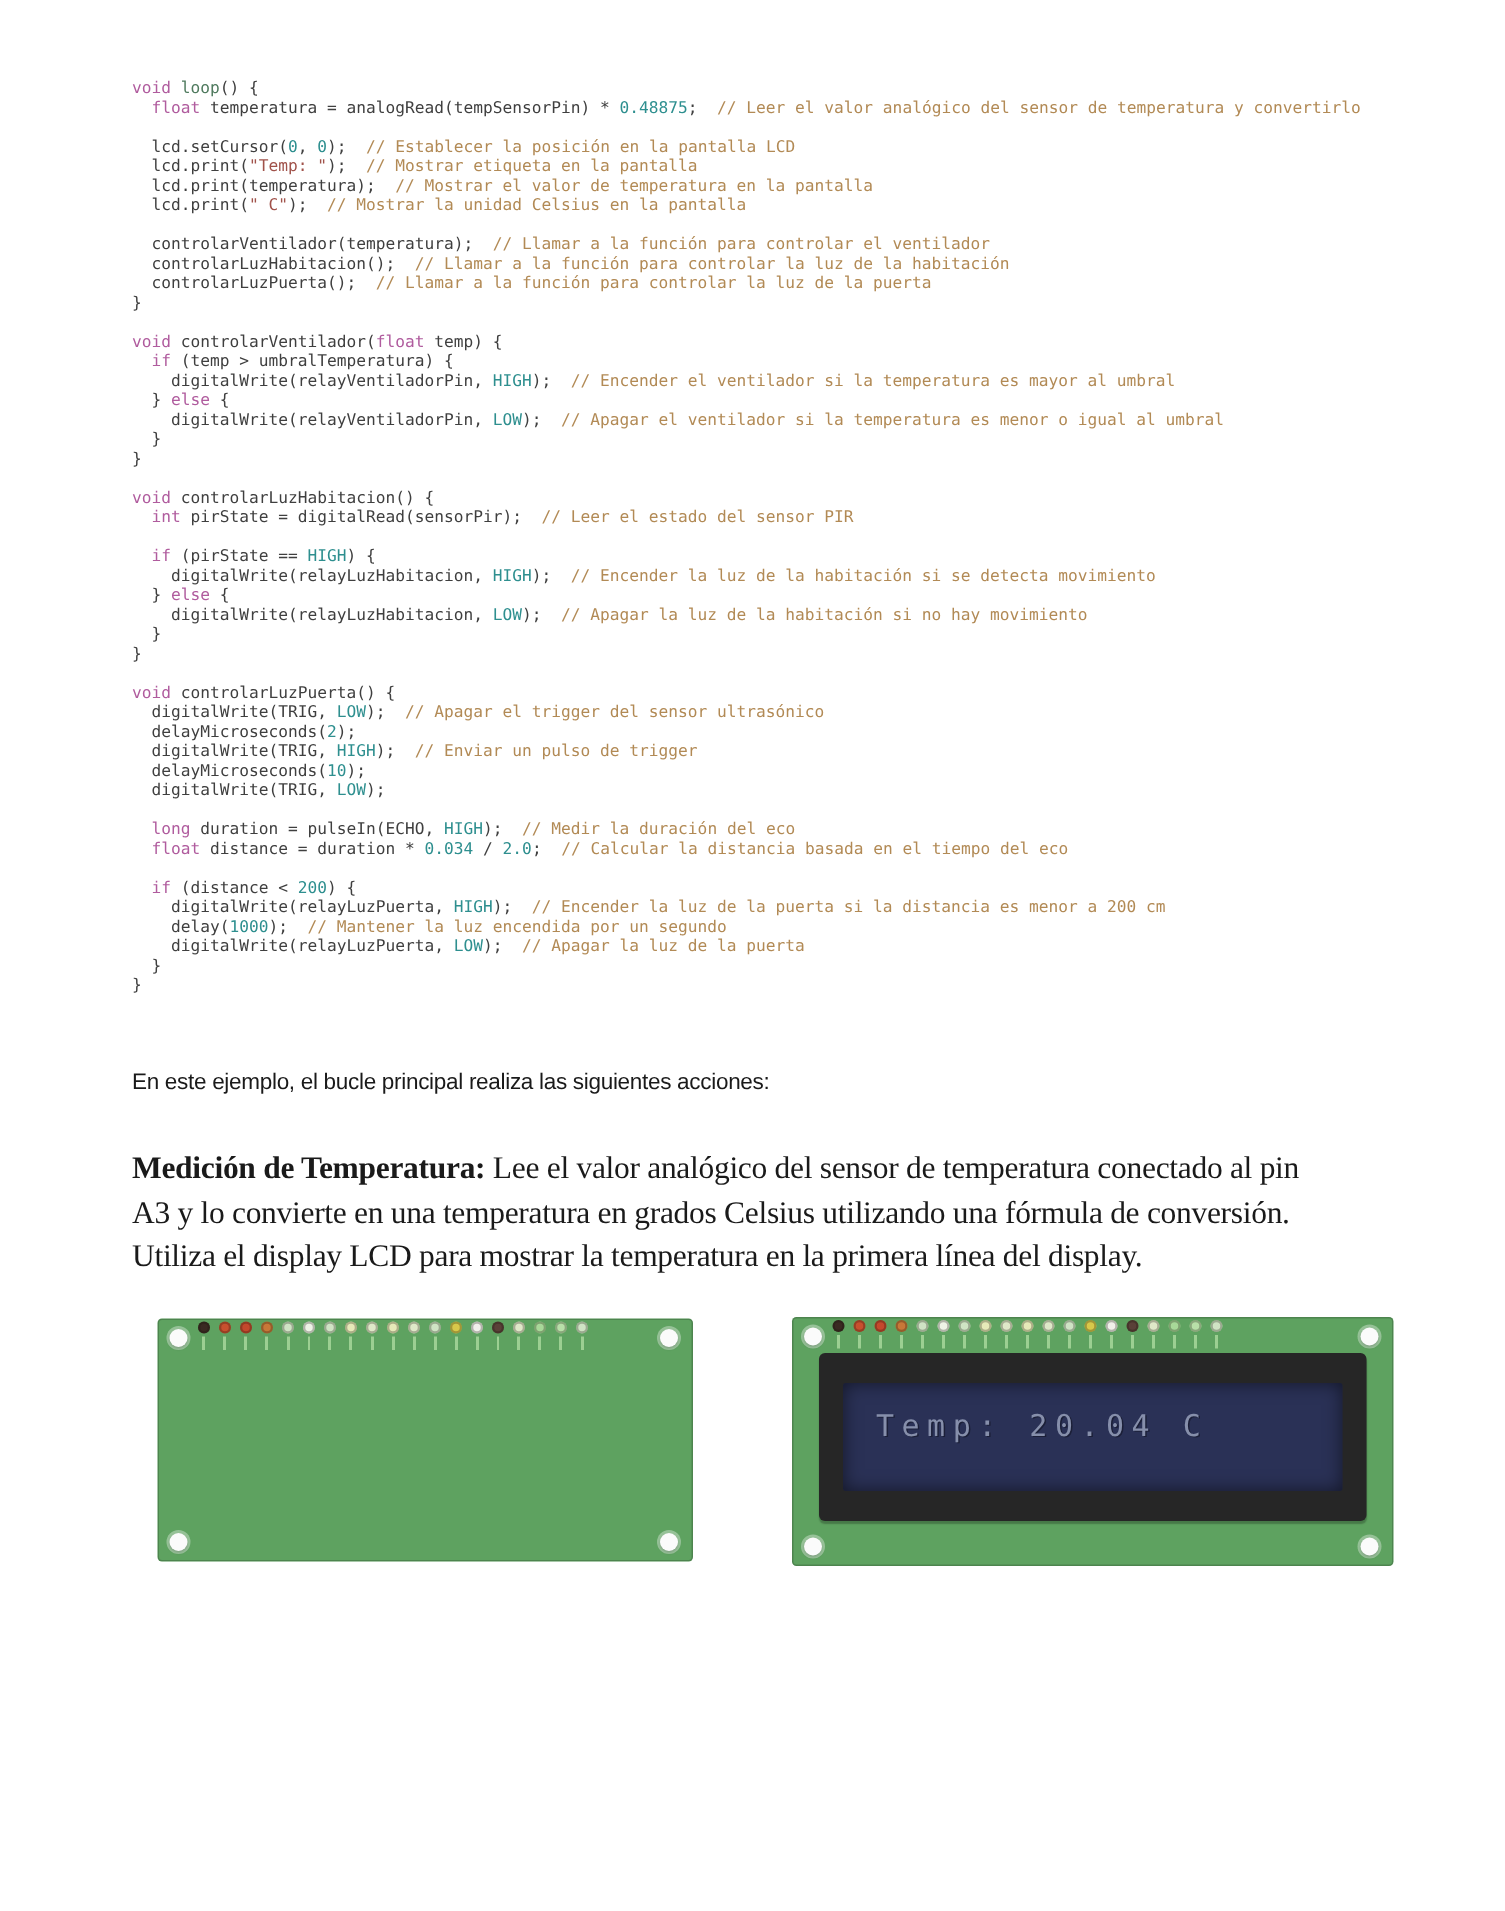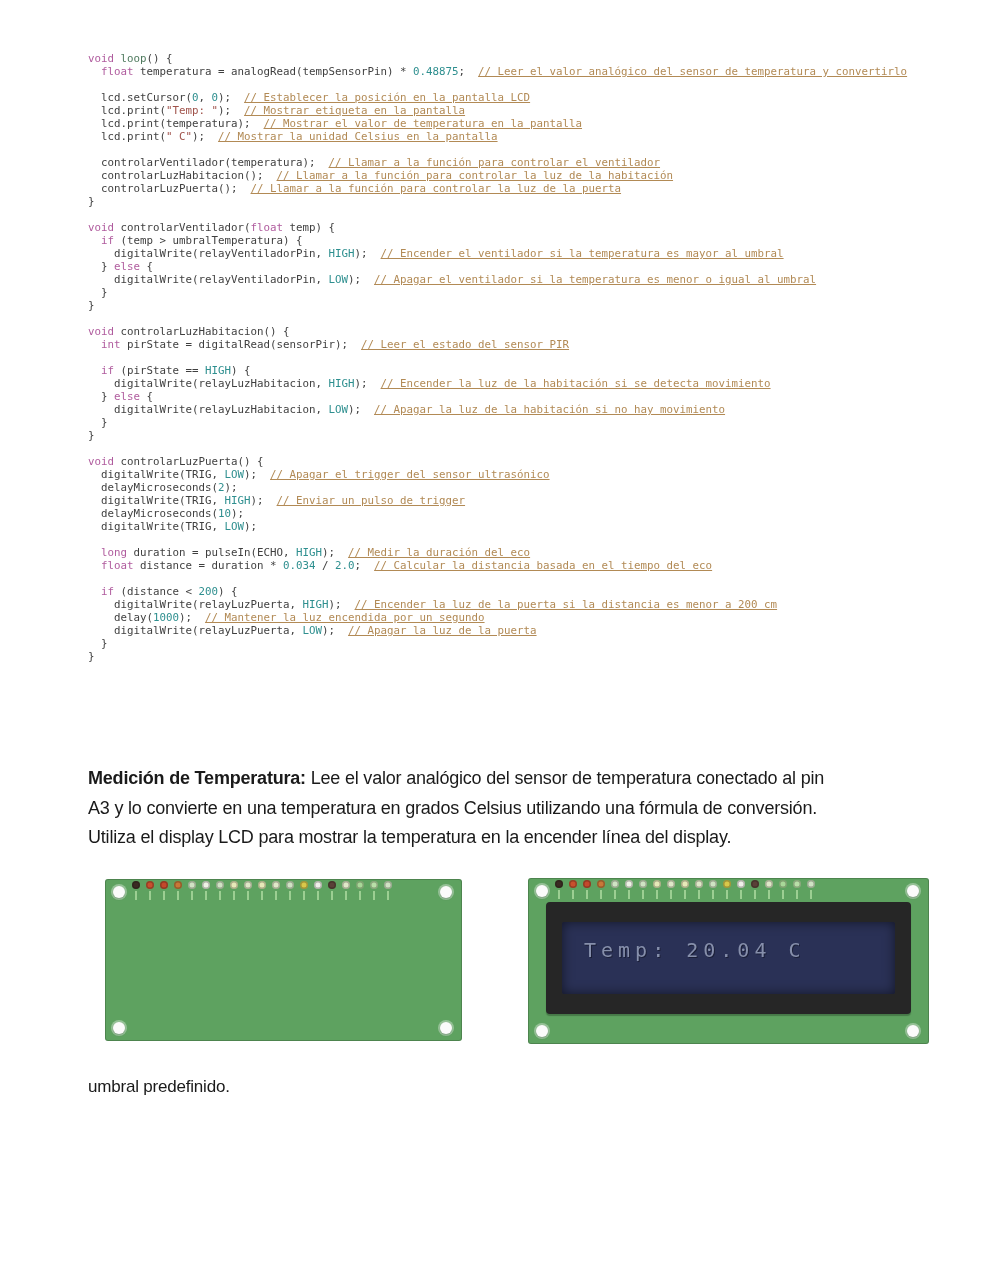--- a/index.html
+++ b/index.html
@@ -7,30 +7,30 @@
         font-family:"Liberation Sans",sans-serif;}
 
   
   .code{position:absolute;left:88px;top:52px;width:870px;margin:0;
         font-family:"DejaVu Sans Mono",monospace;font-size:10.8px;line-height:13px;
         white-space:pre;}
   .code-line{height:13px;}
   .tok-p{color:var(--tok-p);}
   .tok-k{color:var(--tok-k);}
   .tok-t{color:var(--tok-t);margin-top:36px;}
-  .tok-c{color:var(--tok-c);text-decoration:underline;}
+  .tok-c{color:var(--tok-c);}
   .tok-s{color:var(--tok-s);}
   .tok-f{color:var(--tok-f);}
 
   
   .para{position:absolute;left:88px;color:#1a1a1a;letter-spacing:-0.2px;}
   .para .pline{white-space:nowrap;}
   .para .bold{font-weight:bold;}
   .para-intro{top:708px;font-size:15px;line-height:28px;}
-  .para-temp{top:764px;font-size:18px;line-height:29.5px;}
+  .para-temp{top:764px;font-size:21px;line-height:29.5px;font-family:Liberation Serif, serif;}
   .para-fan{top:1072px;font-size:17px;line-height:29.5px;}
 
   
   .lcd{position:absolute;background:var(--pcb);border-radius:3px;
        box-shadow:inset 0 0 0 1px rgba(0,0,0,0.18);}
   .lcd-left{left:105px;top:879px;width:357px;height:162px;}
   .lcd-right{left:528px;top:878px;width:378px;height:166px;padding-left:23px;}
   .hole{position:absolute;width:12px;height:12px;border-radius:50%;background:#fbfbfb;
         box-shadow:0 0 0 2px rgba(255,255,255,0.35),0 1px 2px rgba(0,0,0,0.35);}
   .hole.tl{left:8px;top:7px;} .hole.tr{right:10px;top:7px;}
@@ -51,25 +51,28 @@
             text-shadow:1px 1px 0 rgba(0,0,0,0.35);white-space:nowrap;}
   .lcd-right .lcd-text{left:22px;top:13px;}
 </style>
 </head>
 <body>
 
 <div class="page">
 
   <pre class="code"><div class="code-line"><span class="tok-k">void</span><span class="tok-p"> </span><span class="tok-f">loop</span><span class="tok-p">() {</span></div><div class="code-line"><span class="tok-p">  </span><span class="tok-k">float</span><span class="tok-p"> temperatura = analogRead(tempSensorPin) * </span><span class="tok-t">0.48875</span><span class="tok-p">;  </span><span class="tok-c">// Leer el valor analógico del sensor de temperatura y convertirlo</span></div><div class="code-line">&nbsp;</div><div class="code-line"><span class="tok-p">  lcd.setCursor(</span><span class="tok-t">0</span><span class="tok-p">, </span><span class="tok-t">0</span><span class="tok-p">);  </span><span class="tok-c">// Establecer la posición en la pantalla LCD</span></div><div class="code-line"><span class="tok-p">  lcd.print(</span><span class="tok-s">"Temp: "</span><span class="tok-p">);  </span><span class="tok-c">// Mostrar etiqueta en la pantalla</span></div><div class="code-line"><span class="tok-p">  lcd.print(temperatura);  </span><span class="tok-c">// Mostrar el valor de temperatura en la pantalla</span></div><div class="code-line"><span class="tok-p">  lcd.print(</span><span class="tok-s">" C"</span><span class="tok-p">);  </span><span class="tok-c">// Mostrar la unidad Celsius en la pantalla</span></div><div class="code-line">&nbsp;</div><div class="code-line"><span class="tok-p">  controlarVentilador(temperatura);  </span><span class="tok-c">// Llamar a la función para controlar el ventilador</span></div><div class="code-line"><span class="tok-p">  controlarLuzHabitacion();  </span><span class="tok-c">// Llamar a la función para controlar la luz de la habitación</span></div><div class="code-line"><span class="tok-p">  controlarLuzPuerta();  </span><span class="tok-c">// Llamar a la función para controlar la luz de la puerta</span></div><div class="code-line"><span class="tok-p">}</span></div><div class="code-line">&nbsp;</div><div class="code-line"><span class="tok-k">void</span><span class="tok-p"> controlarVentilador(</span><span class="tok-k">float</span><span class="tok-p"> temp) {</span></div><div class="code-line"><span class="tok-p">  </span><span class="tok-k">if</span><span class="tok-p"> (temp &gt; umbralTemperatura) {</span></div><div class="code-line"><span class="tok-p">    digitalWrite(relayVentiladorPin, </span><span class="tok-t">HIGH</span><span class="tok-p">);  </span><span class="tok-c">// Encender el ventilador si la temperatura es mayor al umbral</span></div><div class="code-line"><span class="tok-p">  } </span><span class="tok-k">else</span><span class="tok-p"> {</span></div><div class="code-line"><span class="tok-p">    digitalWrite(relayVentiladorPin, </span><span class="tok-t">LOW</span><span class="tok-p">);  </span><span class="tok-c">// Apagar el ventilador si la temperatura es menor o igual al umbral</span></div><div class="code-line"><span class="tok-p">  }</span></div><div class="code-line"><span class="tok-p">}</span></div><div class="code-line">&nbsp;</div><div class="code-line"><span class="tok-k">void</span><span class="tok-p"> controlarLuzHabitacion() {</span></div><div class="code-line"><span class="tok-p">  </span><span class="tok-k">int</span><span class="tok-p"> pirState = digitalRead(sensorPir);  </span><span class="tok-c">// Leer el estado del sensor PIR</span></div><div class="code-line">&nbsp;</div><div class="code-line"><span class="tok-p">  </span><span class="tok-k">if</span><span class="tok-p"> (pirState == </span><span class="tok-t">HIGH</span><span class="tok-p">) {</span></div><div class="code-line"><span class="tok-p">    digitalWrite(relayLuzHabitacion, </span><span class="tok-t">HIGH</span><span class="tok-p">);  </span><span class="tok-c">// Encender la luz de la habitación si se detecta movimiento</span></div><div class="code-line"><span class="tok-p">  } </span><span class="tok-k">else</span><span class="tok-p"> {</span></div><div class="code-line"><span class="tok-p">    digitalWrite(relayLuzHabitacion, </span><span class="tok-t">LOW</span><span class="tok-p">);  </span><span class="tok-c">// Apagar la luz de la habitación si no hay movimiento</span></div><div class="code-line"><span class="tok-p">  }</span></div><div class="code-line"><span class="tok-p">}</span></div><div class="code-line">&nbsp;</div><div class="code-line"><span class="tok-k">void</span><span class="tok-p"> controlarLuzPuerta() {</span></div><div class="code-line"><span class="tok-p">  digitalWrite(TRIG, </span><span class="tok-t">LOW</span><span class="tok-p">);  </span><span class="tok-c">// Apagar el trigger del sensor ultrasónico</span></div><div class="code-line"><span class="tok-p">  delayMicroseconds(</span><span class="tok-t">2</span><span class="tok-p">);</span></div><div class="code-line"><span class="tok-p">  digitalWrite(TRIG, </span><span class="tok-t">HIGH</span><span class="tok-p">);  </span><span class="tok-c">// Enviar un pulso de trigger</span></div><div class="code-line"><span class="tok-p">  delayMicroseconds(</span><span class="tok-t">10</span><span class="tok-p">);</span></div><div class="code-line"><span class="tok-p">  digitalWrite(TRIG, </span><span class="tok-t">LOW</span><span class="tok-p">);</span></div><div class="code-line">&nbsp;</div><div class="code-line"><span class="tok-p">  </span><span class="tok-k">long</span><span class="tok-p"> duration = pulseIn(ECHO, </span><span class="tok-t">HIGH</span><span class="tok-p">);  </span><span class="tok-c">// Medir la duración del eco</span></div><div class="code-line"><span class="tok-p">  </span><span class="tok-k">float</span><span class="tok-p"> distance = duration * </span><span class="tok-t">0.034</span><span class="tok-p"> / </span><span class="tok-t">2.0</span><span class="tok-p">;  </span><span class="tok-c">// Calcular la distancia basada en el tiempo del eco</span></div><div class="code-line">&nbsp;</div><div class="code-line"><span class="tok-p">  </span><span class="tok-k">if</span><span class="tok-p"> (distance &lt; </span><span class="tok-t">200</span><span class="tok-p">) {</span></div><div class="code-line"><span class="tok-p">    digitalWrite(relayLuzPuerta, </span><span class="tok-t">HIGH</span><span class="tok-p">);  </span><span class="tok-c">// Encender la luz de la puerta si la distancia es menor a 200 cm</span></div><div class="code-line"><span class="tok-p">    delay(</span><span class="tok-t">1000</span><span class="tok-p">);  </span><span class="tok-c">// Mantener la luz encendida por un segundo</span></div><div class="code-line"><span class="tok-p">    digitalWrite(relayLuzPuerta, </span><span class="tok-t">LOW</span><span class="tok-p">);  </span><span class="tok-c">// Apagar la luz de la puerta</span></div><div class="code-line"><span class="tok-p">  }</span></div><div class="code-line"><span class="tok-p">}</span></div></pre>
 
+  <div class="para para-intro">
+      <div class="pline"><span>En este ejemplo, el bucle principal realiza las siguientes acciones:</span></div>
+    </div>
 
   <div class="para para-temp">
       <div class="pline"><span class="bold">Medición de Temperatura:</span><span> Lee el valor analógico del sensor de temperatura conectado al pin</span></div>
       <div class="pline"><span>A3 y lo convierte en una temperatura en grados Celsius utilizando una fórmula de conversión.</span></div>
-      <div class="pline"><span>Utiliza el display LCD para mostrar la temperatura en la encender línea del display.</span></div>
+      <div class="pline"><span>Utiliza el display LCD para mostrar la temperatura en la primera línea del display.</span></div>
     </div>
 
   <div class="lcd lcd-left">
     <div class="hole tl"></div>
     <div class="hole tr"></div>
     <div class="hole bl"></div>
     <div class="hole br"></div>
     <div class="pins">
         <span class="pin-dot" style="background: rgb(58, 42, 34);"></span>
         <span class="pin-dot" style="background: rgb(200, 80, 46);"></span>
@@ -162,16 +165,15 @@
         <span class="pin-label"></span>
       </div>
     <div class="bezel">
       <div class="screen">
         <span class="lcd-text">Temp: 20.04 C</span>
       </div>
     </div>
   </div>
 
   <div class="para para-fan">
-      <div class="pline"><span>umbral predefinido.</span></div>
     </div>
 
 </div>
 
 </body></html>

